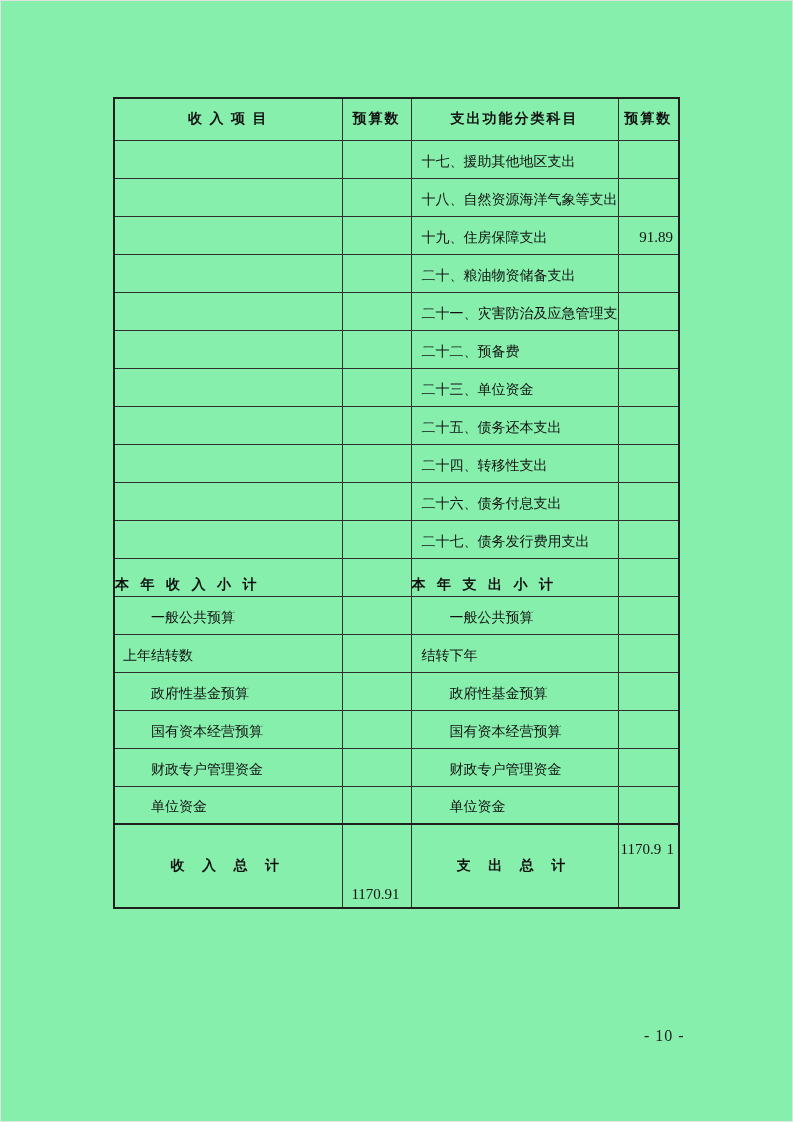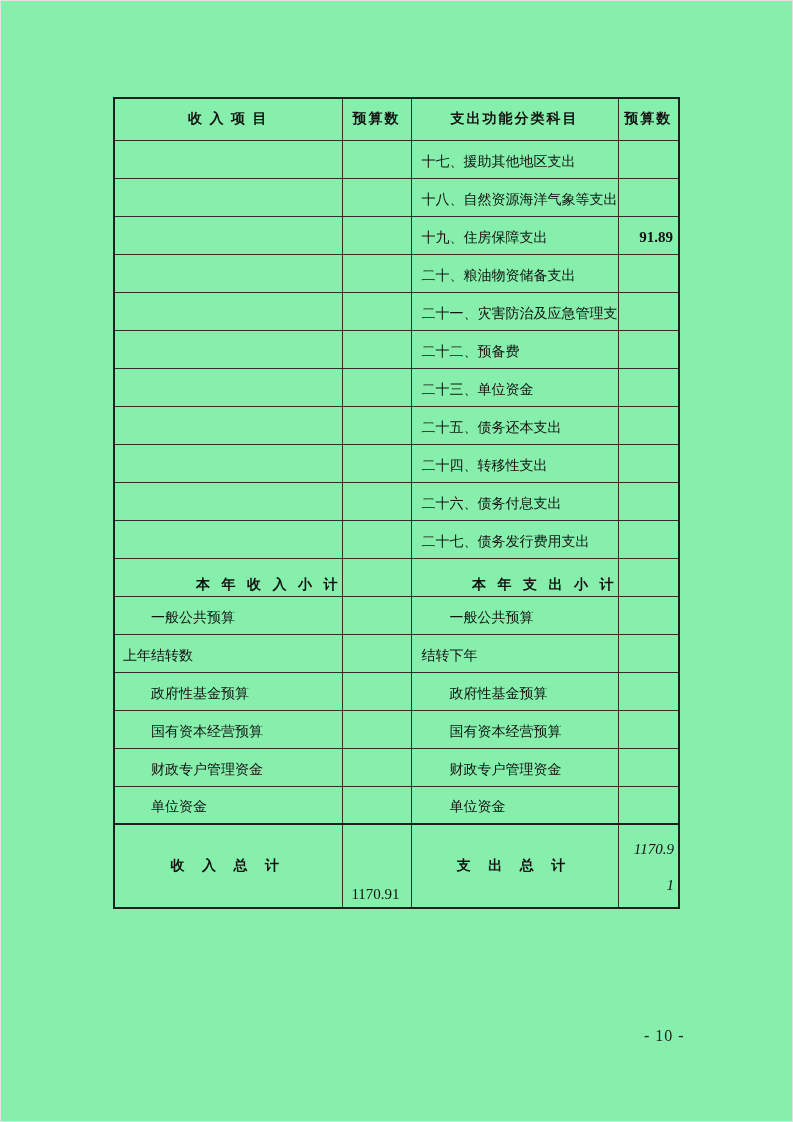--- a/index.html
+++ b/index.html
@@ -53,31 +53,30 @@
     white-space: pre;
   }
   td.item-right {
     text-align: left;
     padding: 5px 2px 0 10px;
     white-space: pre;
   }
   tr.sub-row td.item-left  { padding-left: 36px; }
   tr.sub-row td.item-right { padding-left: 38px; }
   tr.subtotal-row td {
-    text-align: right;
+    text-align: left;
     font-weight: bold;
     white-space: pre;
     letter-spacing: 4px;
     padding-top: 16px;
   }
   td.num {
     text-align: right;
     padding: 5px 5px 0 2px;
     font-size: 15px;
-    font-weight: bold;
   }
   tr.total-row { height: 84px; }
   tr.total-row td { border-top: 2px solid #1f1f1f; }
   td.total-label {
     text-align: center;
     font-weight: bold;
     white-space: pre;
     letter-spacing: 7px;
   }
   td.total-num-bottom {
@@ -85,26 +84,25 @@
     text-align: center;
     padding: 0 4px 4px 2px;
     font-size: 15px;
   }
   td.total-num-wrap {
     vertical-align: middle;
     padding: 0;
   }
   .wrap-lines {
     display: flex;
-    flex-direction: column;
+    flex-direction: row;
     justify-content: space-between;
     height: 76px;
     padding: 3px 4px 2px 2px;
     box-sizing: border-box;
-    font-style: italic;
   }
   .wrap-lines span {
     display: block;
     text-align: right;
     font-size: 15px;
     line-height: 36px;
   }
   .page-number {
     position: absolute;
     left: 644px;

